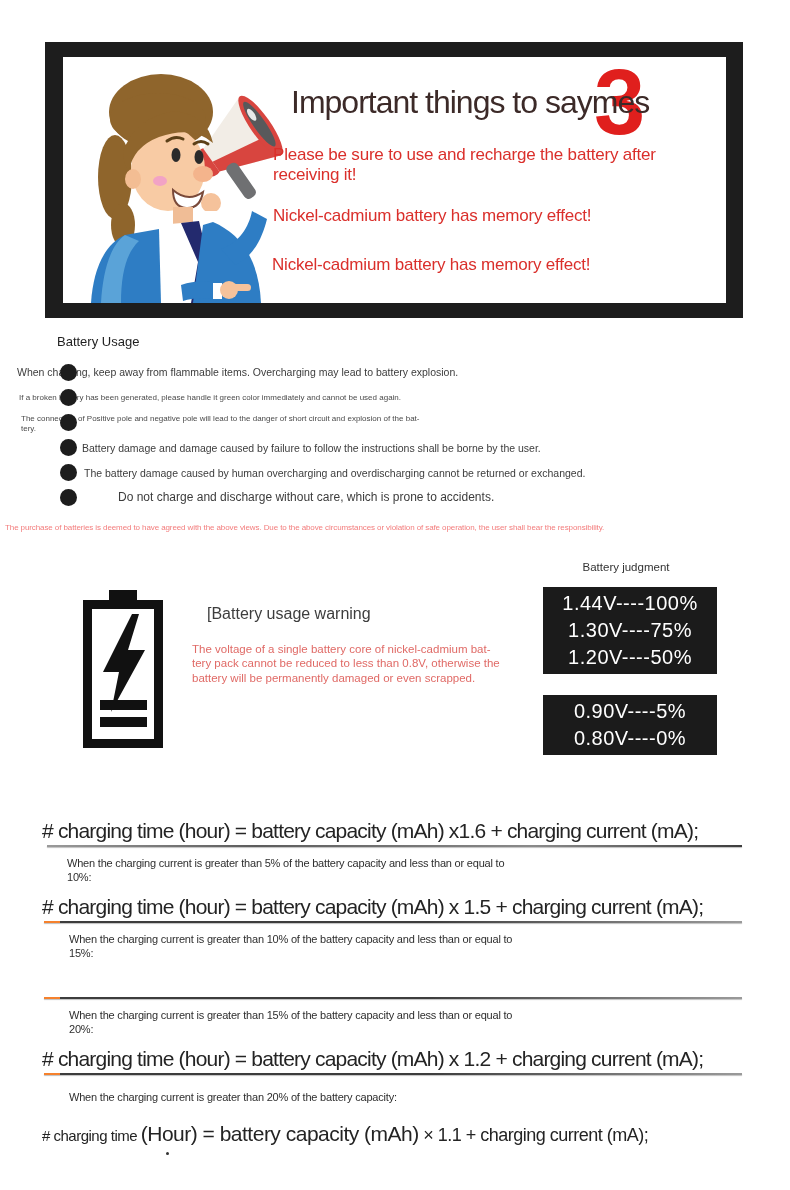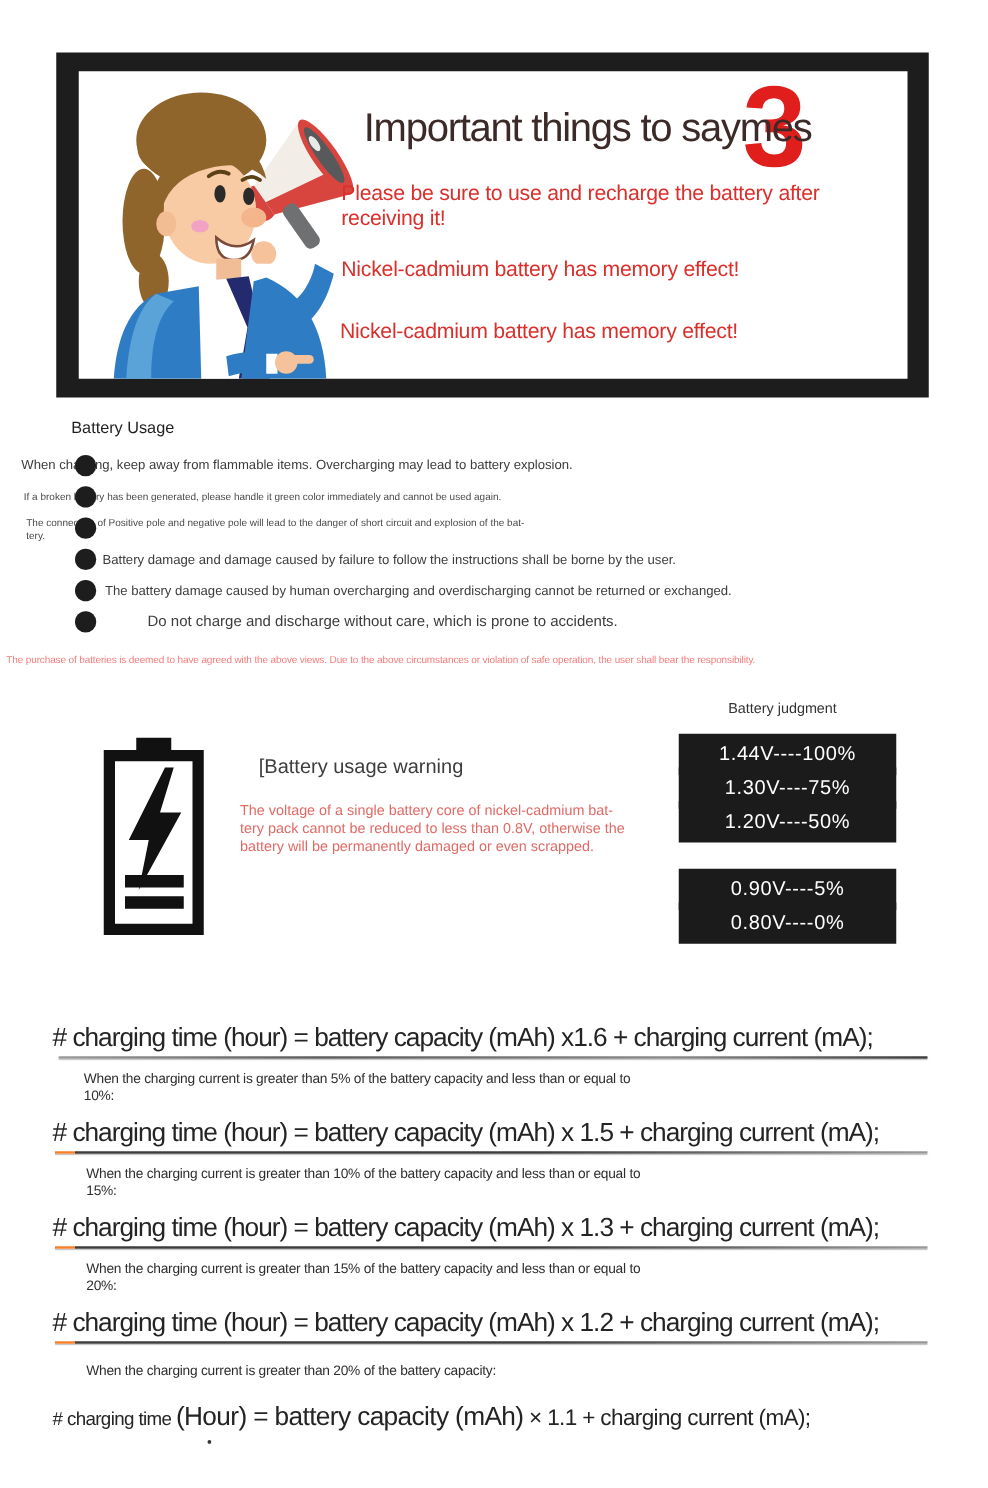--- a/index.html
+++ b/index.html
@@ -27,21 +27,21 @@
   .b2{left:21px;top:414px;font-size:8px;color:#4a4a4a;width:520px;line-height:10px;}
   .b3{left:82px;top:442px;font-size:10.5px;}
   .b4{left:84px;top:467px;font-size:10.5px;}
   .b5{left:78px;top:490px;font-size:12px;margin-left:40px;}
   .dot{width:17px;height:17px;border-radius:50%;background:#1d1d1d;left:60px;z-index:3;}
   .d0{top:364px;}.d1{top:389px;}.d2{top:414px;}.d3{top:439px;}.d4{top:464px;}.d5{top:489px;}
   .disclaimer{left:5px;top:523px;font-size:8px;color:#f37c7c;letter-spacing:-0.1px;}
 
   
   .judgment-title{left:539px;top:561px;width:174px;text-align:center;font-size:11.5px;color:#333;}
-  .level-bar{left:543px;width:174px;height:33px;background:#1b1b1b;color:#fff;font-size:16px;
+  .level-bar{left:543px;width:174px;height:33px;background:#1b1b1b;color:#fff;font-size:20px;
              display:flex;align-items:center;justify-content:center;letter-spacing:0.5px;}
   .lv0{top:587px;}.lv1{top:614px;}.lv2{top:641px;}.lv3{top:668px;}.lv4{top:695px;}.lv5{top:722px;}
 
   
   .battery-svg{left:79px;top:590px;width:88px;height:158px;}
   .warning-heading{left:207px;top:605px;font-size:16px;color:#3d3d3d;}
   .warning-body{left:192px;top:642px;width:352px;font-size:11.5px;line-height:14.3px;color:#e06a66;}
 
   
   .cond{color:#2e2e2e;font-size:11px;line-height:13.5px;letter-spacing:-0.2px;}
@@ -171,21 +171,20 @@
   <div class="abs formula f0"># charging time (hour) = battery capacity (mAh) x1.6 + charging current (mA);</div>
   <div class="abs underline u0"></div>
 
   <div class="abs cond c1 pre">When the charging current is greater than 5% of the battery capacity and less than or equal to
 10%:</div>
   <div class="abs formula f1"># charging time (hour) = battery capacity (mAh) x 1.5 + charging current (mA);</div>
   <div class="abs underline u1"></div>
 
   <div class="abs cond c2 pre">When the charging current is greater than 10% of the battery capacity and less than or equal to
 15%:</div>
-  <div class="abs formula f2"># charging time (hour) = battery capacity (mAh) x 1.3 + charging current (mA);</div>
   <div class="abs underline u2"></div>
 
   <div class="abs cond c3 pre">When the charging current is greater than 15% of the battery capacity and less than or equal to
 20%:</div>
   <div class="abs formula f3"># charging time (hour) = battery capacity (mAh) x 1.2 + charging current (mA);</div>
   <div class="abs underline u3"></div>
 
   <div class="abs cond c4">When the charging current is greater than 20% of the battery capacity:</div>
   <div class="abs formula f4"><span class="p0"># charging time </span><span class="p1">(Hour) = battery capacity (mAh)</span><span class="p2"> × 1.1 + charging current (mA);</span></div>
   <div class="abs tick-mark"></div>

